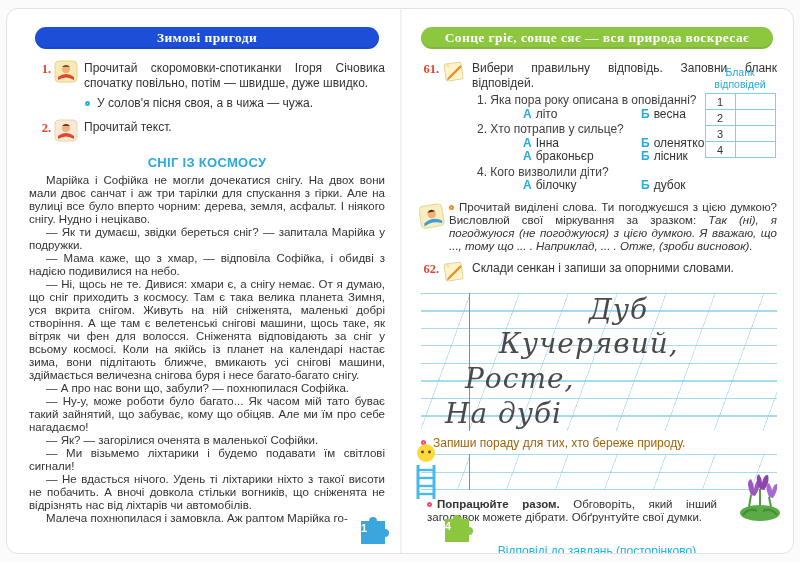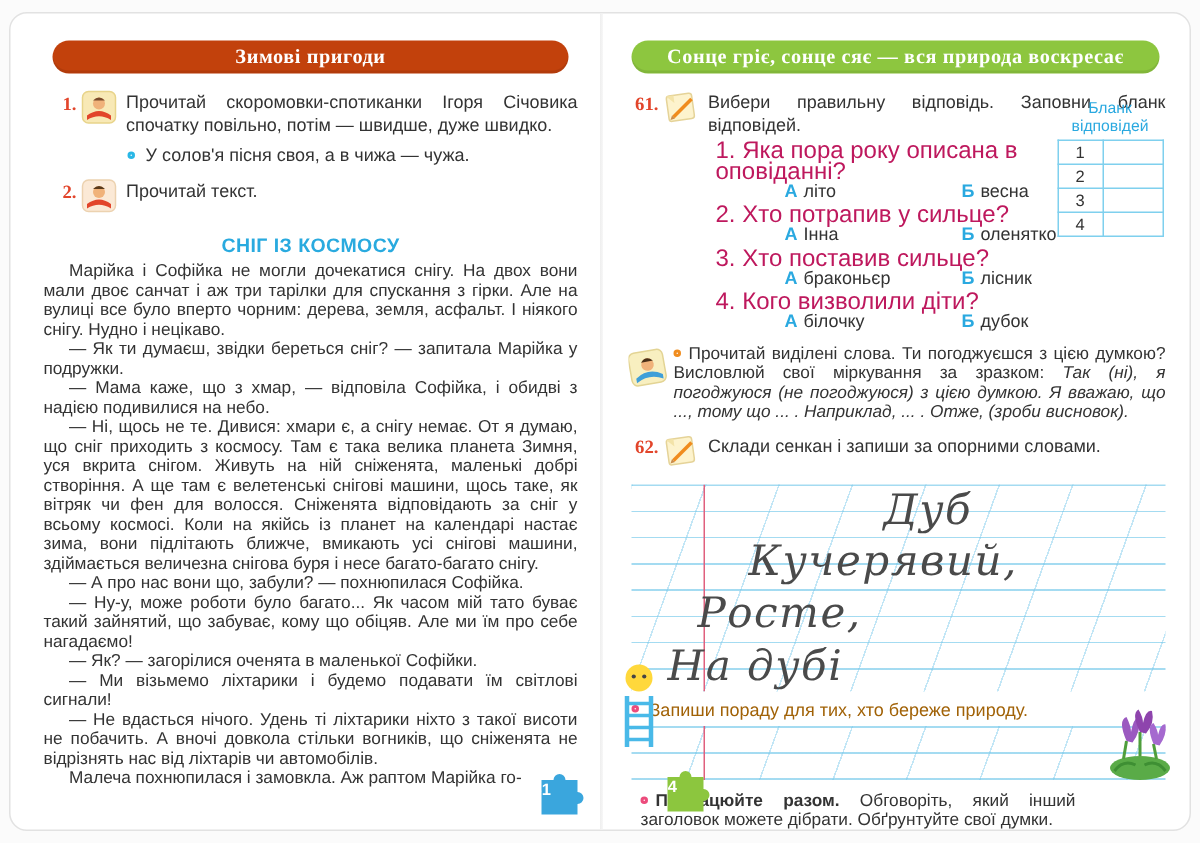--- a/index.html
+++ b/index.html
@@ -12,21 +12,21 @@
            background:linear-gradient(to right,#eee,#f7f7f7); }
 
   .page { position:absolute; top:0; width:392px; height:546px; }
   .page-left  { left:0;  padding:18px 14px 0 22px; }
   .page-right { left:396px; padding:18px 18px 0 14px; }
 
   
   .pill { height:22px; border-radius:12px; display:flex; align-items:center; justify-content:center;
           font-family:"Liberation Serif", serif; font-weight:bold; font-size:13.5px; color:#fff;
           letter-spacing:.4px; }
-  .pill-cyan  { background:#c2410c; box-shadow:inset 0 -2px 0 rgba(0,0,0,.08); margin:0 6px; }
+  .pill-cyan  { background:#1d4ed8; box-shadow:inset 0 -2px 0 rgba(0,0,0,.08); margin:0 6px; }
   .pill-green { background:#8dc63f; box-shadow:inset 0 -2px 0 rgba(0,0,0,.08); margin:0 4px; }
 
   
   .task { display:flex; align-items:flex-start; margin-top:10px; }
   .task-num { font-family:"Liberation Serif", serif; font-weight:bold; font-size:12.5px;
               color:#e2452b; width:22px; flex:0 0 22px; text-align:right; margin-right:3px; padding-top:3px; }
   .task-icon { flex:0 0 24px; margin-right:6px; }
   .task-text { font-size:12px; line-height:14.5px; color:#333; text-align:justify; padding-top:2px; }
 
   .bullets { margin:6px 0 0 56px; }
@@ -36,21 +36,21 @@
   .donut.pink   { border-color:#ec4b7c; }
 
   .story-title { text-align:center; color:#29aadf; font-weight:bold; font-size:13px; margin:9px 0 4px; letter-spacing:.3px; }
   .story p { font-size:11.5px; line-height:13px; color:#333; text-align:justify; text-indent:17px; }
 
   .page-badge { position:absolute; }
   .badge-num { position:absolute; width:100%; text-align:left; color:#fff; font-weight:bold; font-size:11px; top:9px; }
 
   
   .q-block { margin:4px 0 0 60px; width:230px; }
-  .q-line { font-size:16px; color:#be185d; line-height:13.5px; margin-top:2px; }
+  .q-line { font-size:12px; color:#404040; line-height:13.5px; margin-top:2px; }
   .opt-row { display:flex; margin-left:18px; line-height:13.5px; }
   .opt { font-size:12px; color:#333; }
   .opt-a { width:118px;margin-left:28px; }
   .opt-letter { color:#2aa9e0; font-weight:bold; margin-right:4px; }
 
   .blank-box { position:absolute; right:16px; top:58px; width:78px; text-align:center; }
   .blank-title { color:#2aa9e0; font-size:10.5px; line-height:11.5px; margin-bottom:3px; }
   .blank-table { border-collapse:collapse; margin:0 auto; }
   .blank-table td { border:1px solid #7fd0ee; height:16px; font-size:11px; color:#333; }
   .blank-table td.n { width:30px; text-align:center; }
@@ -173,21 +173,20 @@
       <div class="q-line">1. Яка пора року описана в оповіданні?</div>
       <div class="opt-row">
         <div class="opt opt-a"><span class="opt-letter">А</span><span>літо</span></div>
         <div class="opt"><span class="opt-letter">Б</span><span>весна</span></div>
       </div>
       <div class="q-line">2. Хто потрапив у сильце?</div>
       <div class="opt-row">
         <div class="opt opt-a"><span class="opt-letter">А</span><span>Інна</span></div>
         <div class="opt"><span class="opt-letter">Б</span><span>оленятко</span></div>
       </div>
-      <div class="q-line">3. Хто поставив сильце?</div>
       <div class="opt-row">
         <div class="opt opt-a"><span class="opt-letter">А</span><span>браконьєр</span></div>
         <div class="opt"><span class="opt-letter">Б</span><span>лісник</span></div>
       </div>
       <div class="q-line">4. Кого визволили діти?</div>
       <div class="opt-row">
         <div class="opt opt-a"><span class="opt-letter">А</span><span>білочку</span></div>
         <div class="opt"><span class="opt-letter">Б</span><span>дубок</span></div>
       </div>
     </div>

